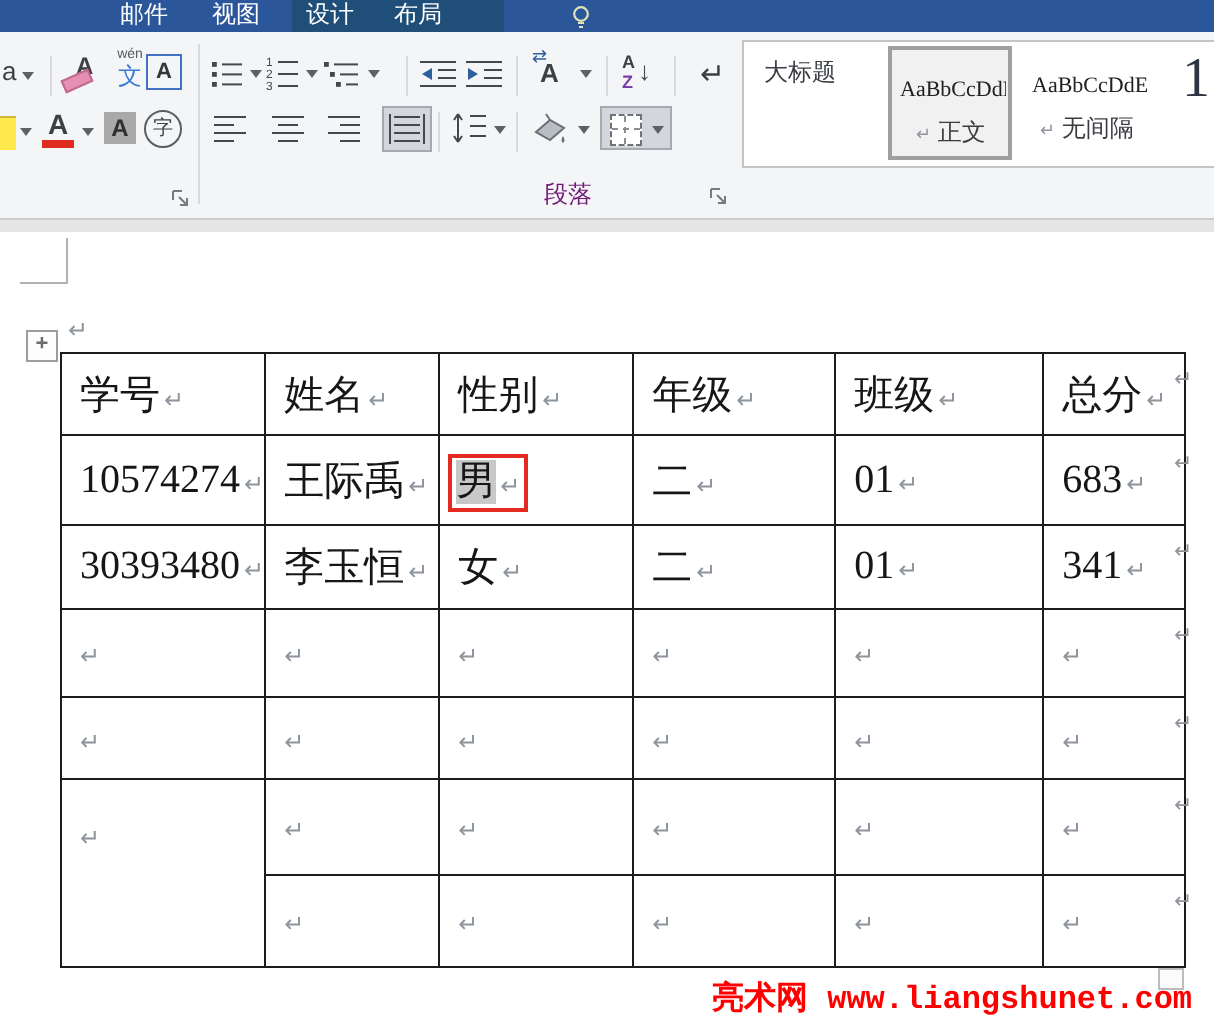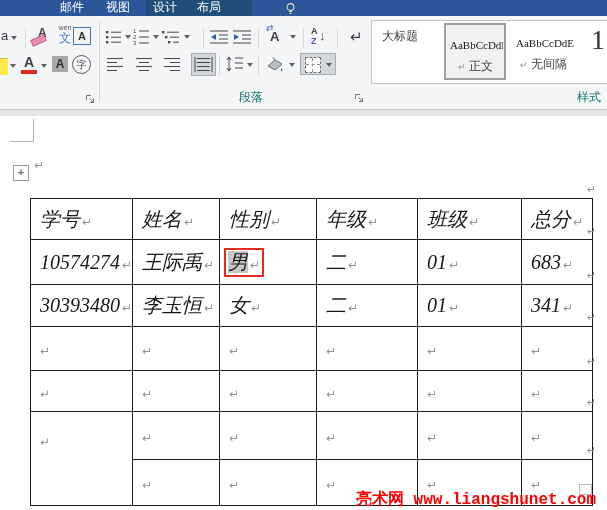--- a/index.html
+++ b/index.html
@@ -15,21 +15,21 @@
   .ctxbg{left:146px;top:0;width:106px;height:16px;background:#1f4e79;}
   .tab{top:0;height:16px;line-height:15px;font-size:12px;color:#ffffff;white-space:nowrap;}
   .tellme{left:303px;top:1px;font-size:11px;line-height:15px;color:#bcc8e4;white-space:nowrap;}
   .bulb{left:284px;top:2px;}
 
   
   .ribbon{left:0;top:16px;width:607px;height:94px;background:#f4f5f7;border-bottom:1px solid #c9cbcf;box-sizing:border-box;}
   .vdiv{width:1px;background:#d8d9db;}
   .btn{display:flex;align-items:center;justify-content:center;}
   .caret{width:0;height:0;border-left:3px solid transparent;border-right:3px solid transparent;border-top:4px solid #5d6166;}
-  .grouplabel{font-size:12px;color:#0f766e;}
+  .grouplabel{font-size:12px;color:#701a75;margin-left:33px;}
   .launcher{width:10px;height:10px;}
   .selbtn{background:#d3d6da;border:1px solid #a6aab0;box-sizing:border-box;}
 
   .icontext{color:#3c3f44;}
   .eraser{width:13px;height:5px;background:#e78fb3;border:1px solid #c06a8f;transform:rotate(-24deg);}
   .redbar{width:16px;height:4px;background:#e02a1e;}
   .grayA{background:#a9a9a9;color:#2f2f2f;font-size:12px;font-weight:bold;width:16px;height:16px;line-height:16px;text-align:center;}
   .circchar{width:17px;height:17px;border:1px solid #5a5d62;border-radius:50%;font-size:10px;color:#3c3f44;line-height:17px;text-align:center;}
   .boxA{width:16px;height:16px;border:1px solid #4472c4;color:#33373c;font-size:11px;font-weight:bold;line-height:16px;text-align:center;}
 
@@ -44,22 +44,22 @@
   .stylelabel{font-size:12px;color:#3a3d42;white-space:nowrap;}
   .minip{font-size:9px;color:#8f959c;}
 
   
   .docstrip{left:0;top:110px;width:607px;height:6px;background:#e5e5e6;}
   .cornermark{left:10px;top:119px;width:23px;height:22px;border-right:1px solid #b2b2b2;border-bottom:1px solid #b2b2b2;}
   .pilcrow{color:#8f959c;font-size:12px;font-family:"DejaVu Sans",sans-serif;}
   .movehandle{left:13px;top:165px;width:14px;height:14px;border:1px solid #9c9c9c;background:#fdfdfd;
     color:#6d6d6d;font-size:11px;line-height:13px;text-align:center;font-weight:bold;}
 
-  table.doc{position:absolute;left:30px;top:198px;border-collapse:collapse;table-layout:fixed;
-    font-family:"Liberation Serif",serif;font-size:20px;color:#161616;font-style:italic;}
+  table.doc{position:absolute;left:30px;top:176px;border-collapse:collapse;table-layout:fixed;
+    font-family:"Liberation Serif",serif;font-size:20px;color:#161616;}
   table.doc td{border:1px solid #1c1c1c;vertical-align:middle;padding:0 0 0 9px;white-space:nowrap;overflow:hidden;}
   table.doc .p{margin-left:2px;}
   .merged{vertical-align:top !important;padding-top:16px !important;}
   .selred{border:2px solid #e42b22;padding:1px 2px 2px 2px;}
   .selgray{background:#c8c8c8;}
   .eorp{color:#8f959c;font-size:11px;font-family:"DejaVu Sans",sans-serif;}
   .endsquare{left:579px;top:484px;width:11px;height:9px;border:1px solid #bcbcbc;background:#fbfbfb;}
   .watermark{left:356px;top:489px;font-family:"Liberation Mono",monospace;font-weight:bold;
     font-size:16px;color:#fe0000;white-space:nowrap;letter-spacing:0px;}
 

